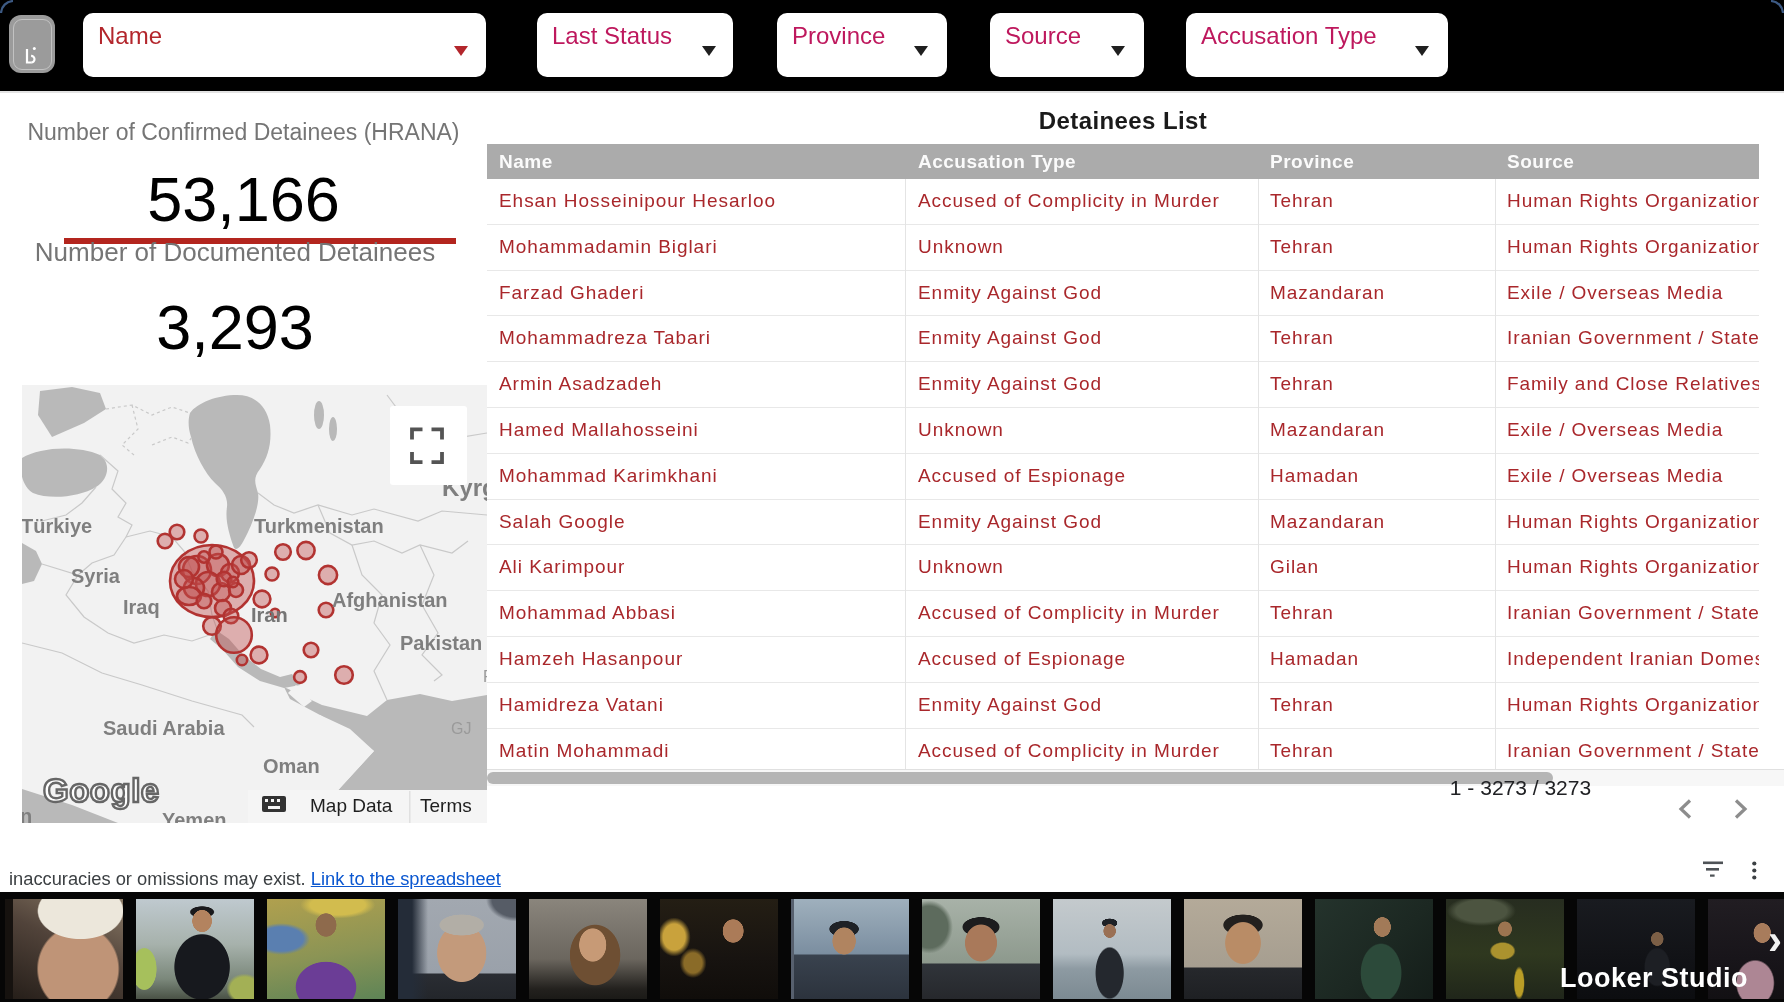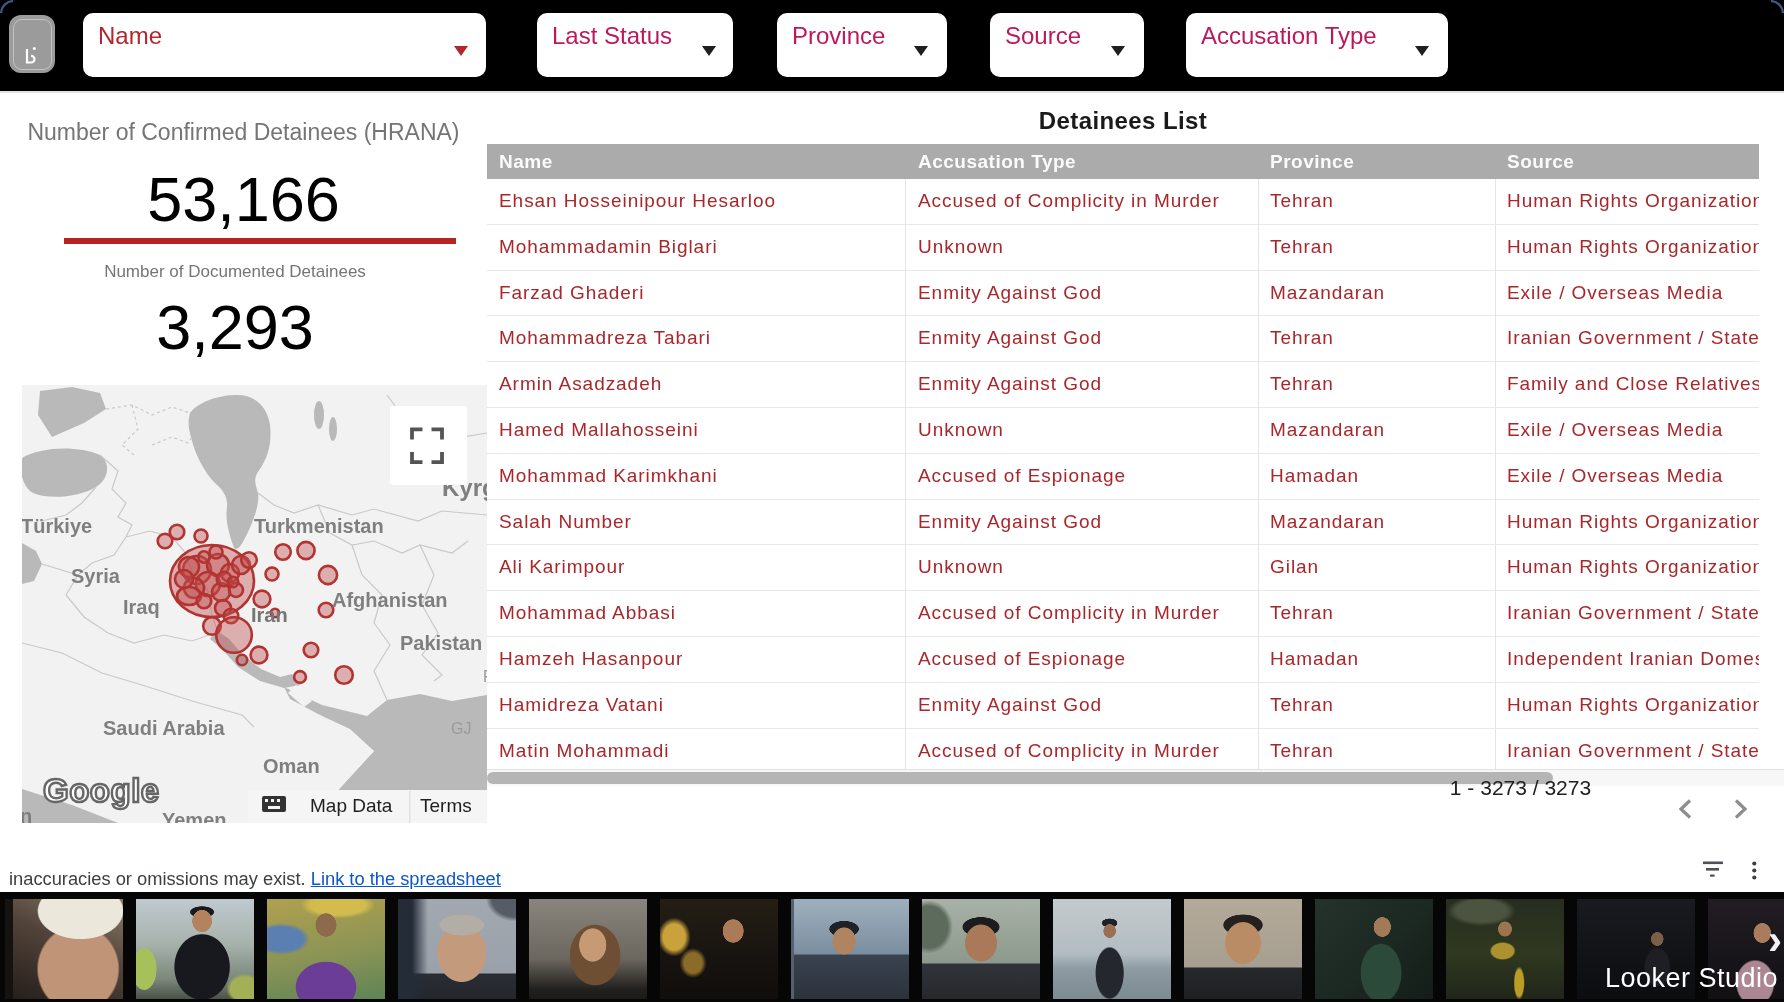--- a/index.html
+++ b/index.html
@@ -9,42 +9,42 @@
 #topbar{position:absolute;left:0;top:0;width:1784px;height:93px;background:#000;border-bottom:2px solid #e3e3e3}
 #logo{position:absolute;left:9px;top:15px;width:46px;height:58px;background:#9b9b9b;border-radius:12px}
 #logo .inner{position:absolute;left:3.5px;top:3.5px;right:3.5px;bottom:3.5px;border:1.5px solid #c2c2c2;border-radius:9px}
 .fbox{position:absolute;top:13px;height:64px;background:#fff;border-radius:10px}
 .flabel{position:absolute;left:15px;top:9px;font-size:24px;color:#be185d;white-space:nowrap}
 .ftri{position:absolute;top:33px;width:0;height:0;border-left:7px solid transparent;border-right:7px solid transparent;border-top:10px solid #1f1f1f}
 
 #stat1l{position:absolute;left:0;top:119px;width:487px;text-align:center;font-size:23px;color:#757575}
 #stat1v{position:absolute;left:0;top:163px;width:487px;text-align:center;font-size:63px;color:#000;letter-spacing:0px}
 #redline{position:absolute;left:64px;top:238px;width:392px;height:6px;background:#b3251e}
-#stat2l{position:absolute;left:0;top:262px;width:470px;text-align:center;font-size:17px;color:#757575}
+#stat2l{position:absolute;left:0;top:237px;width:470px;text-align:center;font-size:26px;color:#757575}
 #stat2v{position:absolute;left:0;top:291px;width:470px;text-align:center;font-size:63px;color:#000}
 
 #ttitle{position:absolute;left:487px;top:107px;width:1272px;text-align:center;font-size:24px;font-weight:bold;letter-spacing:0.4px;color:#1a1a1a}
 #thead{position:absolute;left:487px;top:144px;width:1272px;height:35px;background:#ababab;color:#fbfbfb;font-weight:bold;font-size:19px;letter-spacing:0.5px}
 #thead span{position:absolute;top:7px}
 #tbody{position:absolute;left:487px;top:179px;width:1272px;height:596px;overflow:hidden;font-size:19px;letter-spacing:0.95px;color:#a9272b}
 .trow{position:relative;width:1272px;height:45.8px;border-bottom:1px solid #e8e8e8;white-space:nowrap}
 .trow span{position:absolute;top:11px}
 .c1{left:12px}.c2{left:431px}.c3{left:783px}.c4{left:1020px;width:252px;overflow:hidden}
 .vline{position:absolute;top:179px;height:596px;width:1px;background:#e4e4e4}
 
 #hsb{position:absolute;left:487px;top:769px;width:1297px;height:17px;background:#f7f7f7;border-top:1px solid #e0e0e0}
 #hsbthumb{position:absolute;left:0px;top:2px;width:1066px;height:12px;background:#b5b5b5;border-radius:7px}
 #pager{position:absolute;left:1400px;top:776px;width:241px;text-align:center;font-size:21px;color:#202124}
 
 #disc{position:absolute;left:9px;top:845px;width:1745px;font-size:18.3px;color:#3c4043;line-height:22.5px}
 #disc a{color:#0b57d0;text-decoration:underline}
 
 #strip{position:absolute;left:0;top:892px;width:1784px;height:110px;background:#060606}
 .ph{position:absolute;top:7px;width:118px;height:100px}
-#looker{position:absolute;left:1605px;top:963px;font-size:27px;color:#fff;font-weight:normal;letter-spacing:0.5px}
+#looker{position:absolute;left:1560px;top:963px;font-size:27px;color:#fff;font-weight:bold;letter-spacing:0.5px}
 #snext{position:absolute;left:1768px;top:916px;color:#f2f2f2;font-size:42px;font-weight:bold}
 </style>
 </head>
 <body>
 
 <div id="topbar">
   <div id="logo">
       <div class="inner"></div>
     <svg width="46" height="58" viewBox="0 0 46 58" style="position:absolute;left:0;top:0">
       <path d="M18 34 V47.5 H22.5" fill="none" stroke="#fff" stroke-width="2.2"></path>
@@ -246,21 +246,21 @@
       <span class="c3">Mazandaran</span>
       <span class="c4">Exile / Overseas Media</span>
     </div>
 <div class="trow">
       <span class="c1">Mohammad Karimkhani</span>
       <span class="c2">Accused of Espionage</span>
       <span class="c3">Hamadan</span>
       <span class="c4">Exile / Overseas Media</span>
     </div>
 <div class="trow">
-      <span class="c1">Salah Number</span>
+      <span class="c1">Salah Google</span>
       <span class="c2">Enmity Against God</span>
       <span class="c3">Mazandaran</span>
       <span class="c4">Human Rights Organization</span>
     </div>
 <div class="trow">
       <span class="c1">Ali Karimpour</span>
       <span class="c2">Unknown</span>
       <span class="c3">Gilan</span>
       <span class="c4">Human Rights Organization</span>
     </div>

